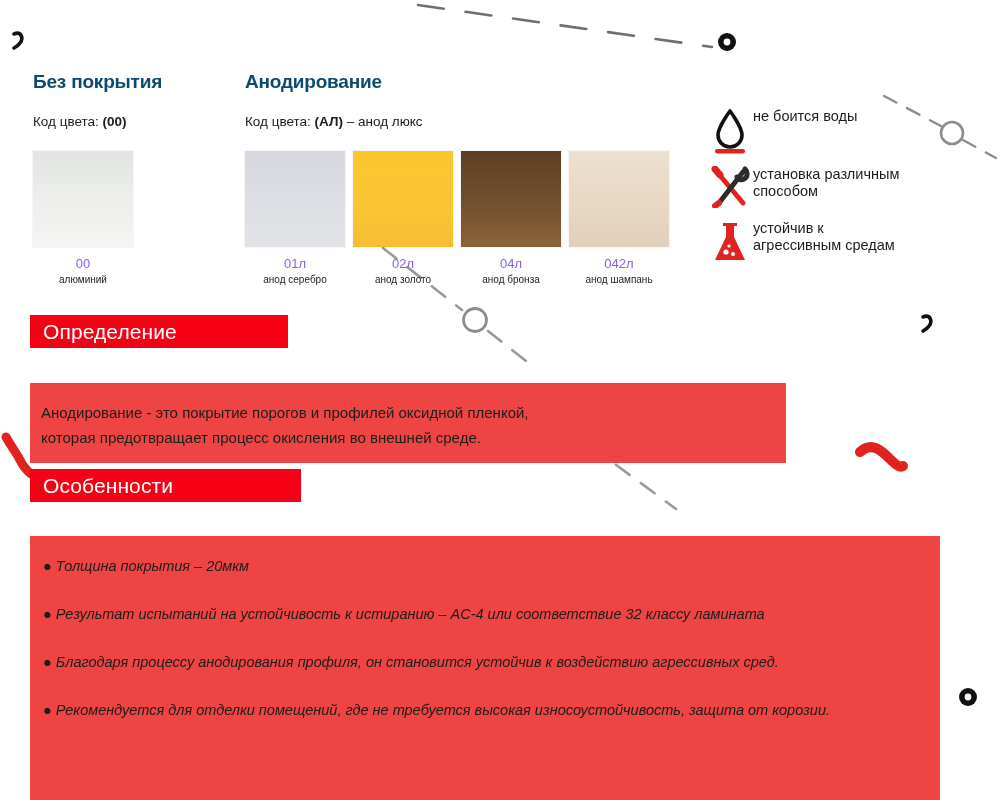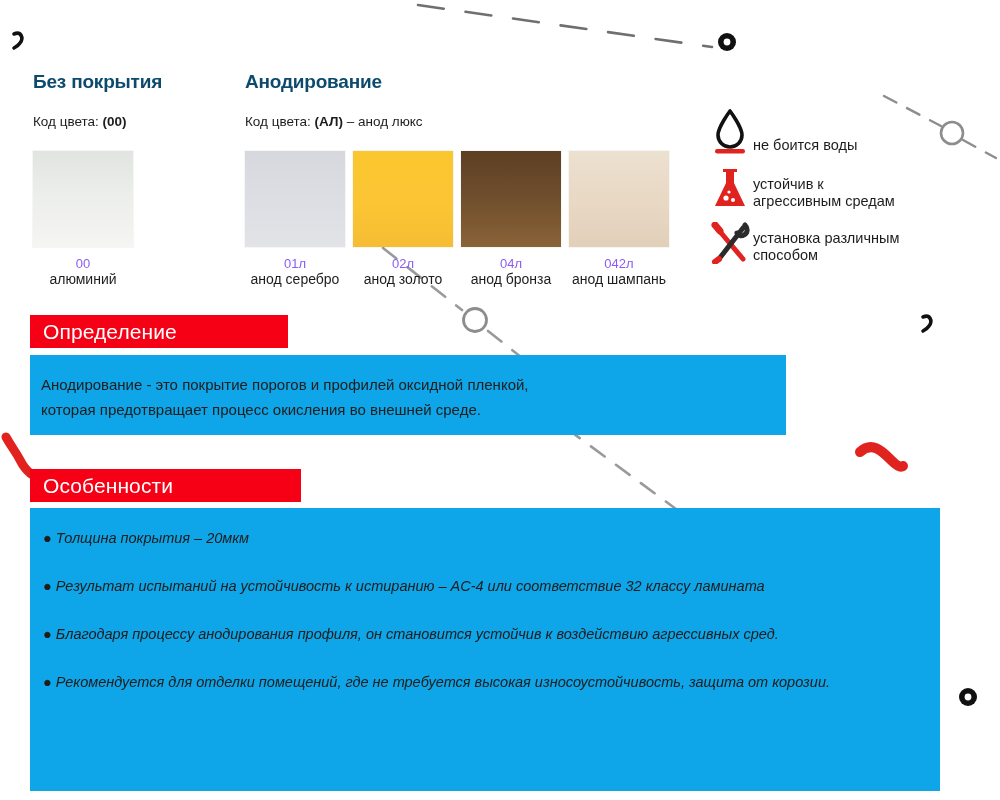--- a/index.html
+++ b/index.html
@@ -29,43 +29,43 @@
   .group-code b{font-weight:bold;}
 
   .swatch-row{display:flex;gap:8px;margin-top:21px;}
   .swatch{width:100px;}
   .swatch-chip{
     width:100px;height:96px;display:block;
     box-shadow:0 0 0 1px rgba(0,0,0,.035);
   }
   .swatch-caption{text-align:center;margin-top:9px;}
   .swatch-code{font-size:13px;color:#8b5cf6;line-height:16px;}
-  .swatch-name{font-size:14px;color:#1d1d1b;line-height:15px;white-space:nowrap;}
+  .swatch-name{font-size:10px;color:#1d1d1b;line-height:15px;white-space:nowrap;}
 
   .chip-alum{background:linear-gradient(180deg,#e2e4e2 0%,#eceeec 45%,#f5f5f3 100%);}
   .chip-silver{background:linear-gradient(180deg,#d6d8de 0%,#dcdee3 50%,#e2e3e7 100%);}
   .chip-gold{background:linear-gradient(180deg,#fbc72f 0%,#fbc534 55%,#f6bd33 100%);}
   .chip-bronze{background:linear-gradient(180deg,#5e3f23 0%,#6d4d2c 45%,#8a6338 100%);}
   .chip-champ{background:linear-gradient(180deg,#ece0cf 0%,#e8d8c4 55%,#e1cfb9 100%);}
 
   
   .features{position:absolute;left:707px;top:108px;width:290px;}
-  .feature{display:flex;align-items:flex-end;margin-bottom:12px;}
+  .feature{display:flex;align-items:flex-start;margin-bottom:12px;}
   .feature-icon{width:46px;flex:0 0 46px;display:flex;align-items:center;justify-content:center;}
   .feature-text{font-size:14.5px;line-height:17px;color:#1d1d1b;}
 
   
   .sec-head{
     position:absolute;background:#f50014;color:#ffffff;
     font-size:21px;line-height:33px;font-weight:normal;
     padding:0 0 0 13px;letter-spacing:.1px;
   }
 
   
-  .panel{position:absolute;background:#0ea5e9;}
+  .panel{position:absolute;background:#ef4444;margin-top:28px;}
   .panel-text{
     font-size:15px;line-height:25px;color:#1d1d1b;
   }
   .bullet{font-size:14.5px;line-height:26px;color:#1d1d1b;margin:0 0 22px 0;}
   .bullet:last-child{margin-bottom:0;}
 </style>
 </head>
 <body>
 
 <div class="page">
@@ -166,56 +166,56 @@
 
     <div class="feature">
       <div class="feature-icon">
         <svg width="34" height="46" viewBox="0 0 34 46" xmlns="http://www.w3.org/2000/svg">
           <path d="M17 3 C17 3 5 19 5 27 A12 12 0 0 0 29 27 C29 19 17 3 17 3 Z" fill="none" stroke="#111111" stroke-width="3.6" stroke-linejoin="round"></path>
           <rect x="2" y="41" width="30" height="4.4" rx="2.2" fill="#e1231f"></rect>
         </svg>
       </div>
       <div class="feature-text">
         <div>не боится воды</div>
+      </div>
+    </div>
+
+    <div class="feature">
+      <div class="feature-icon">
+        <svg width="40" height="42" viewBox="0 0 40 42" xmlns="http://www.w3.org/2000/svg">
+
+          <path d="M7 6 L33 37" stroke="#e1231f" stroke-width="5" stroke-linecap="round"></path>
+          <path d="M5 3 L10 9" stroke="#e1231f" stroke-width="7" stroke-linecap="round"></path>
+
+          <path d="M33 6 L9 37" stroke="#2b2b2b" stroke-width="5" stroke-linecap="round"></path>
+          <path d="M35 3 C38 6 38 11 34 13 C31 15 28 13 27 11" fill="none" stroke="#2b2b2b" stroke-width="5" stroke-linecap="round" stroke-linejoin="round"></path>
+          <path d="M9 37 L5 40" stroke="#e1231f" stroke-width="6" stroke-linecap="round"></path>
+        </svg>
+      </div>
+      <div class="feature-text">
+        <div>установка различным</div>
+        <div>способом</div>
       </div>
     </div>
 
     <div class="feature">
       <div class="feature-icon">
         <svg width="36" height="44" viewBox="0 0 36 44" xmlns="http://www.w3.org/2000/svg">
           <path d="M11 3 L25 3 L25 6 L22 6 L22 17 L33 40 L3 40 L14 17 L14 6 L11 6 Z" fill="#e1231f"></path>
           <circle cx="14" cy="32" r="2.6" fill="#ffffff"></circle>
           <circle cx="21" cy="34" r="2" fill="#ffffff"></circle>
           <circle cx="17" cy="26" r="1.6" fill="#ffffff"></circle>
         </svg>
       </div>
       <div class="feature-text">
         <div>устойчив к</div>
         <div>агрессивным средам</div>
       </div>
     </div>
 
-    <div class="feature">
-      <div class="feature-icon">
-        <svg width="40" height="42" viewBox="0 0 40 42" xmlns="http://www.w3.org/2000/svg">
-
-          <path d="M7 6 L33 37" stroke="#e1231f" stroke-width="5" stroke-linecap="round"></path>
-          <path d="M5 3 L10 9" stroke="#e1231f" stroke-width="7" stroke-linecap="round"></path>
-
-          <path d="M33 6 L9 37" stroke="#2b2b2b" stroke-width="5" stroke-linecap="round"></path>
-          <path d="M35 3 C38 6 38 11 34 13 C31 15 28 13 27 11" fill="none" stroke="#2b2b2b" stroke-width="5" stroke-linecap="round" stroke-linejoin="round"></path>
-          <path d="M9 37 L5 40" stroke="#e1231f" stroke-width="6" stroke-linecap="round"></path>
-        </svg>
-      </div>
-      <div class="feature-text">
-        <div>установка различным</div>
-        <div>способом</div>
-      </div>
-    </div>
-
   </div>
 
   <div class="sec-head" style="left:30px;top:315px;width:245px;">Определение</div>
 
   <div class="panel" style="left:30px;top:355px;width:756px;height:80px;">
     <div class="panel-text" style="padding:17px 20px 0 11px;">
       <div>Анодирование - это покрытие порогов и профилей оксидной пленкой,</div>
       <div>которая предотвращает процесс окисления во внешней среде.</div>
     </div>
   </div>

